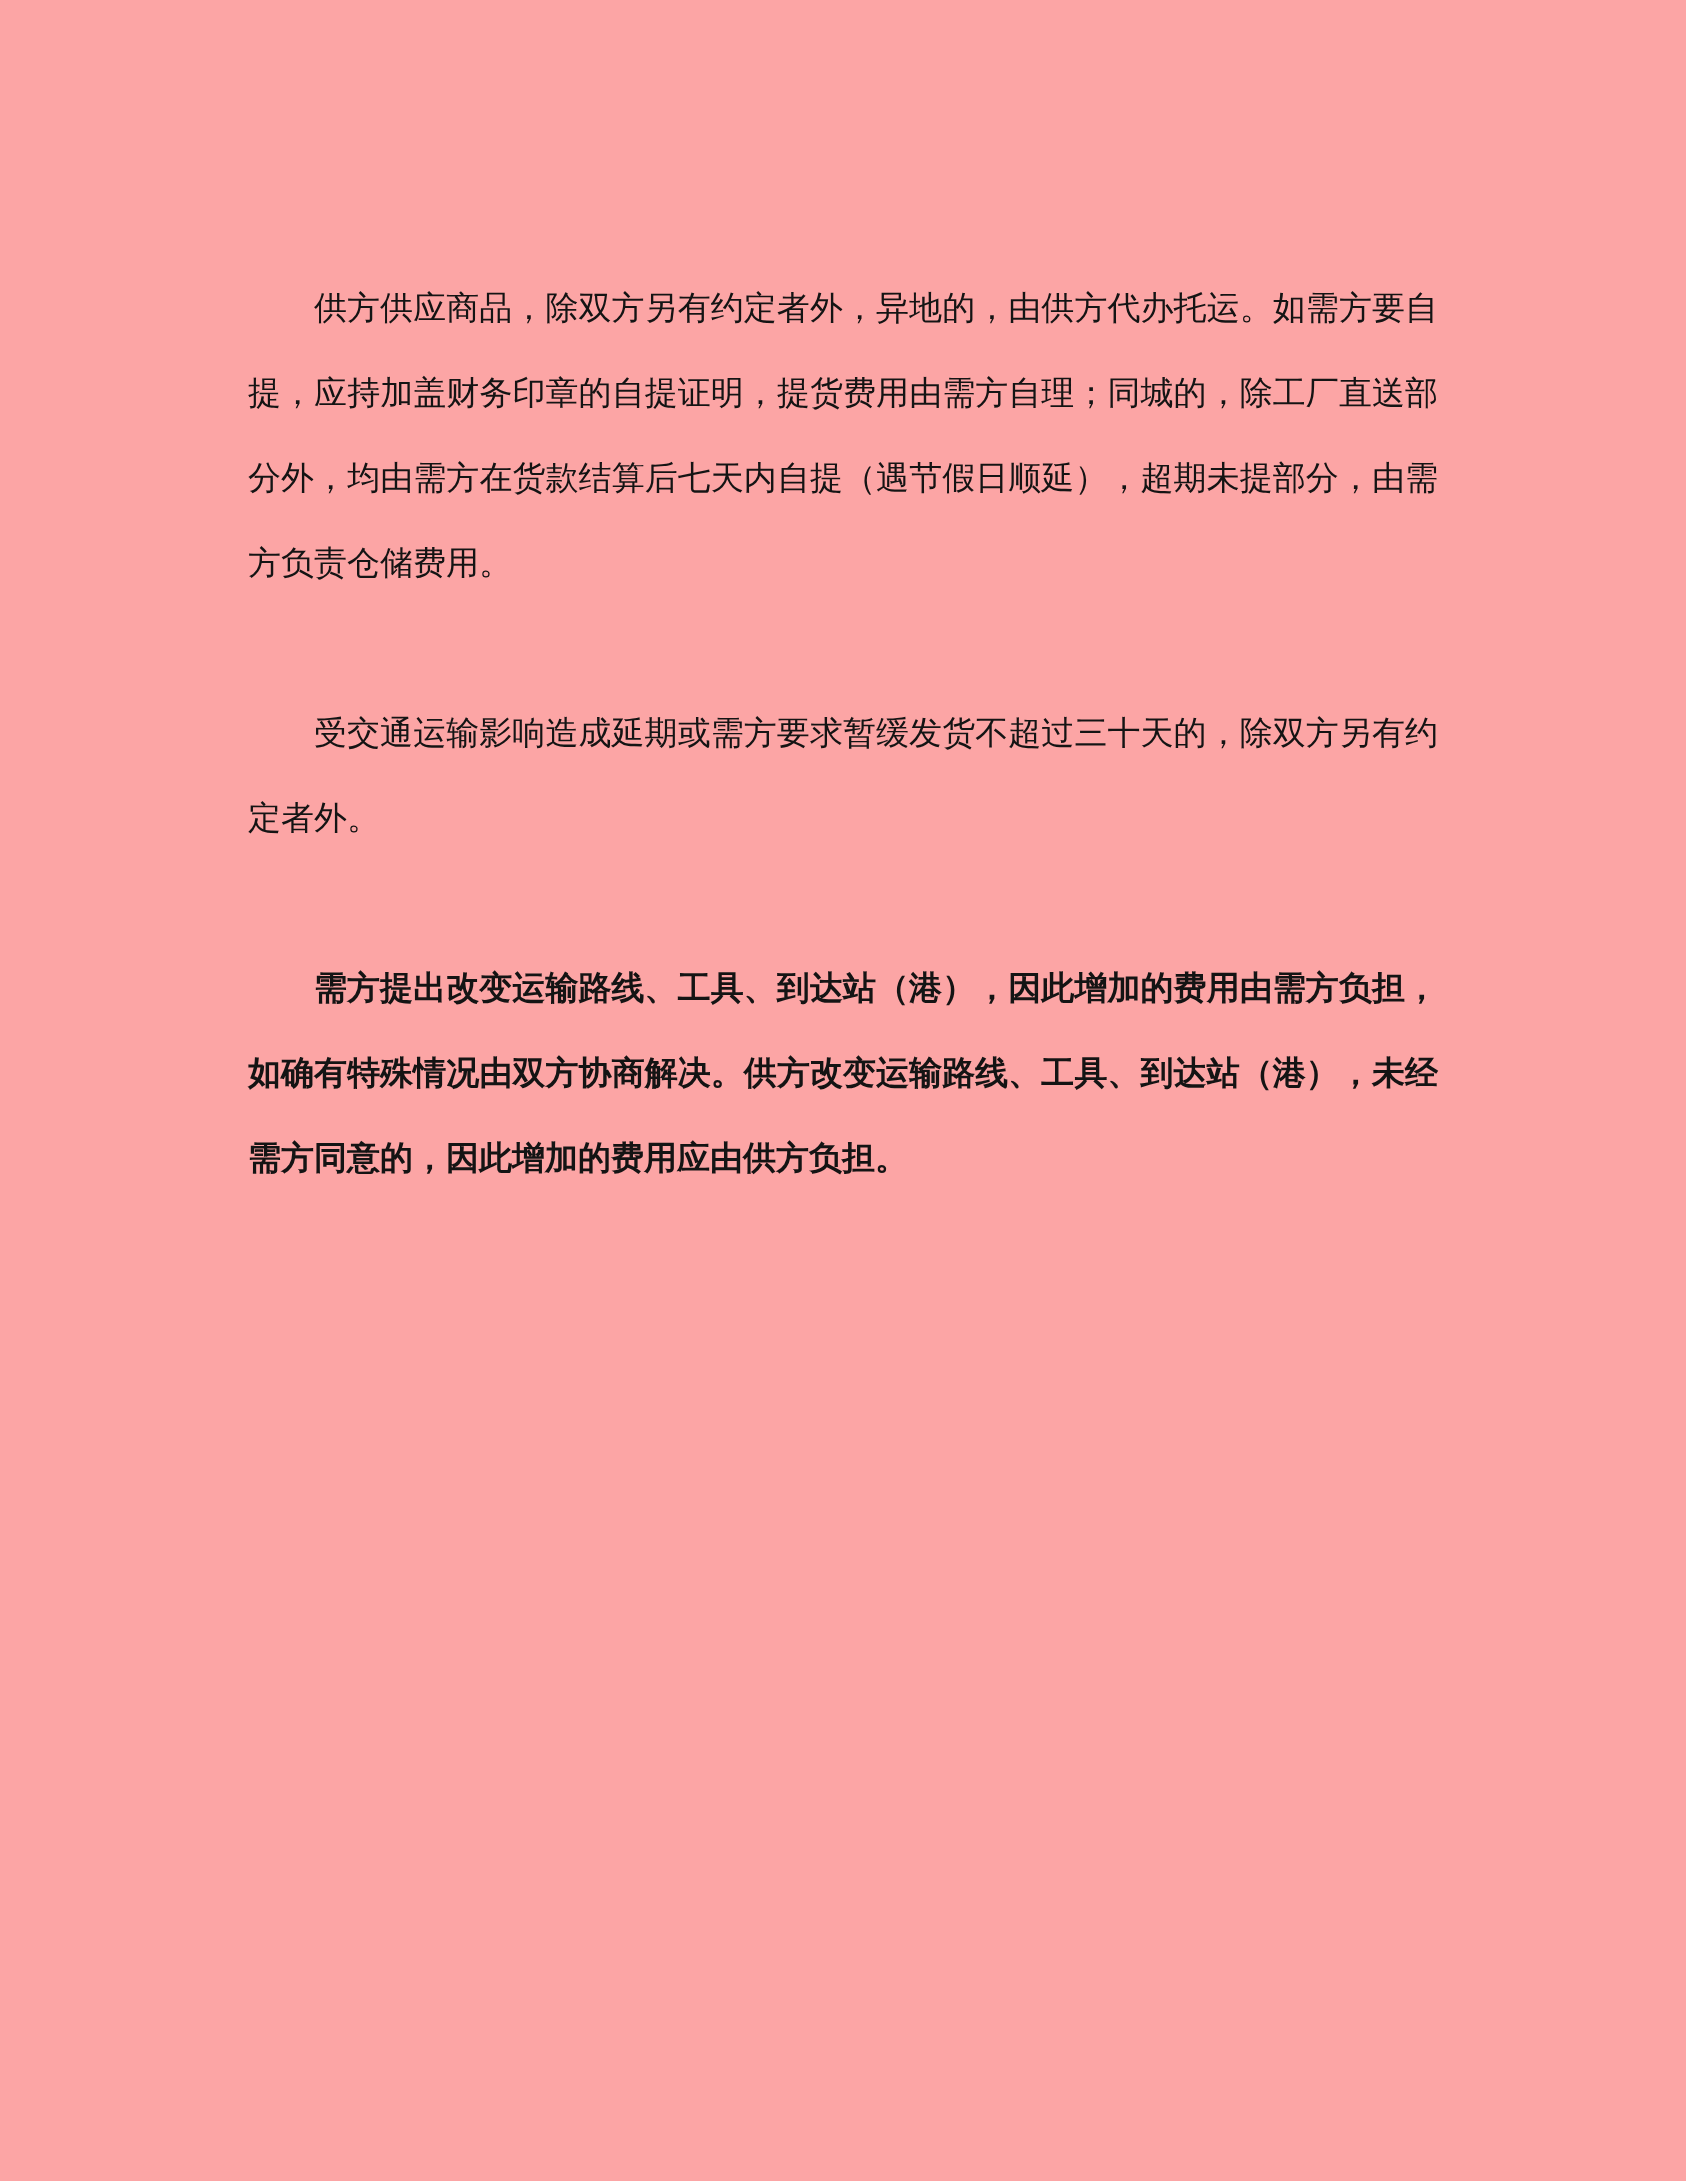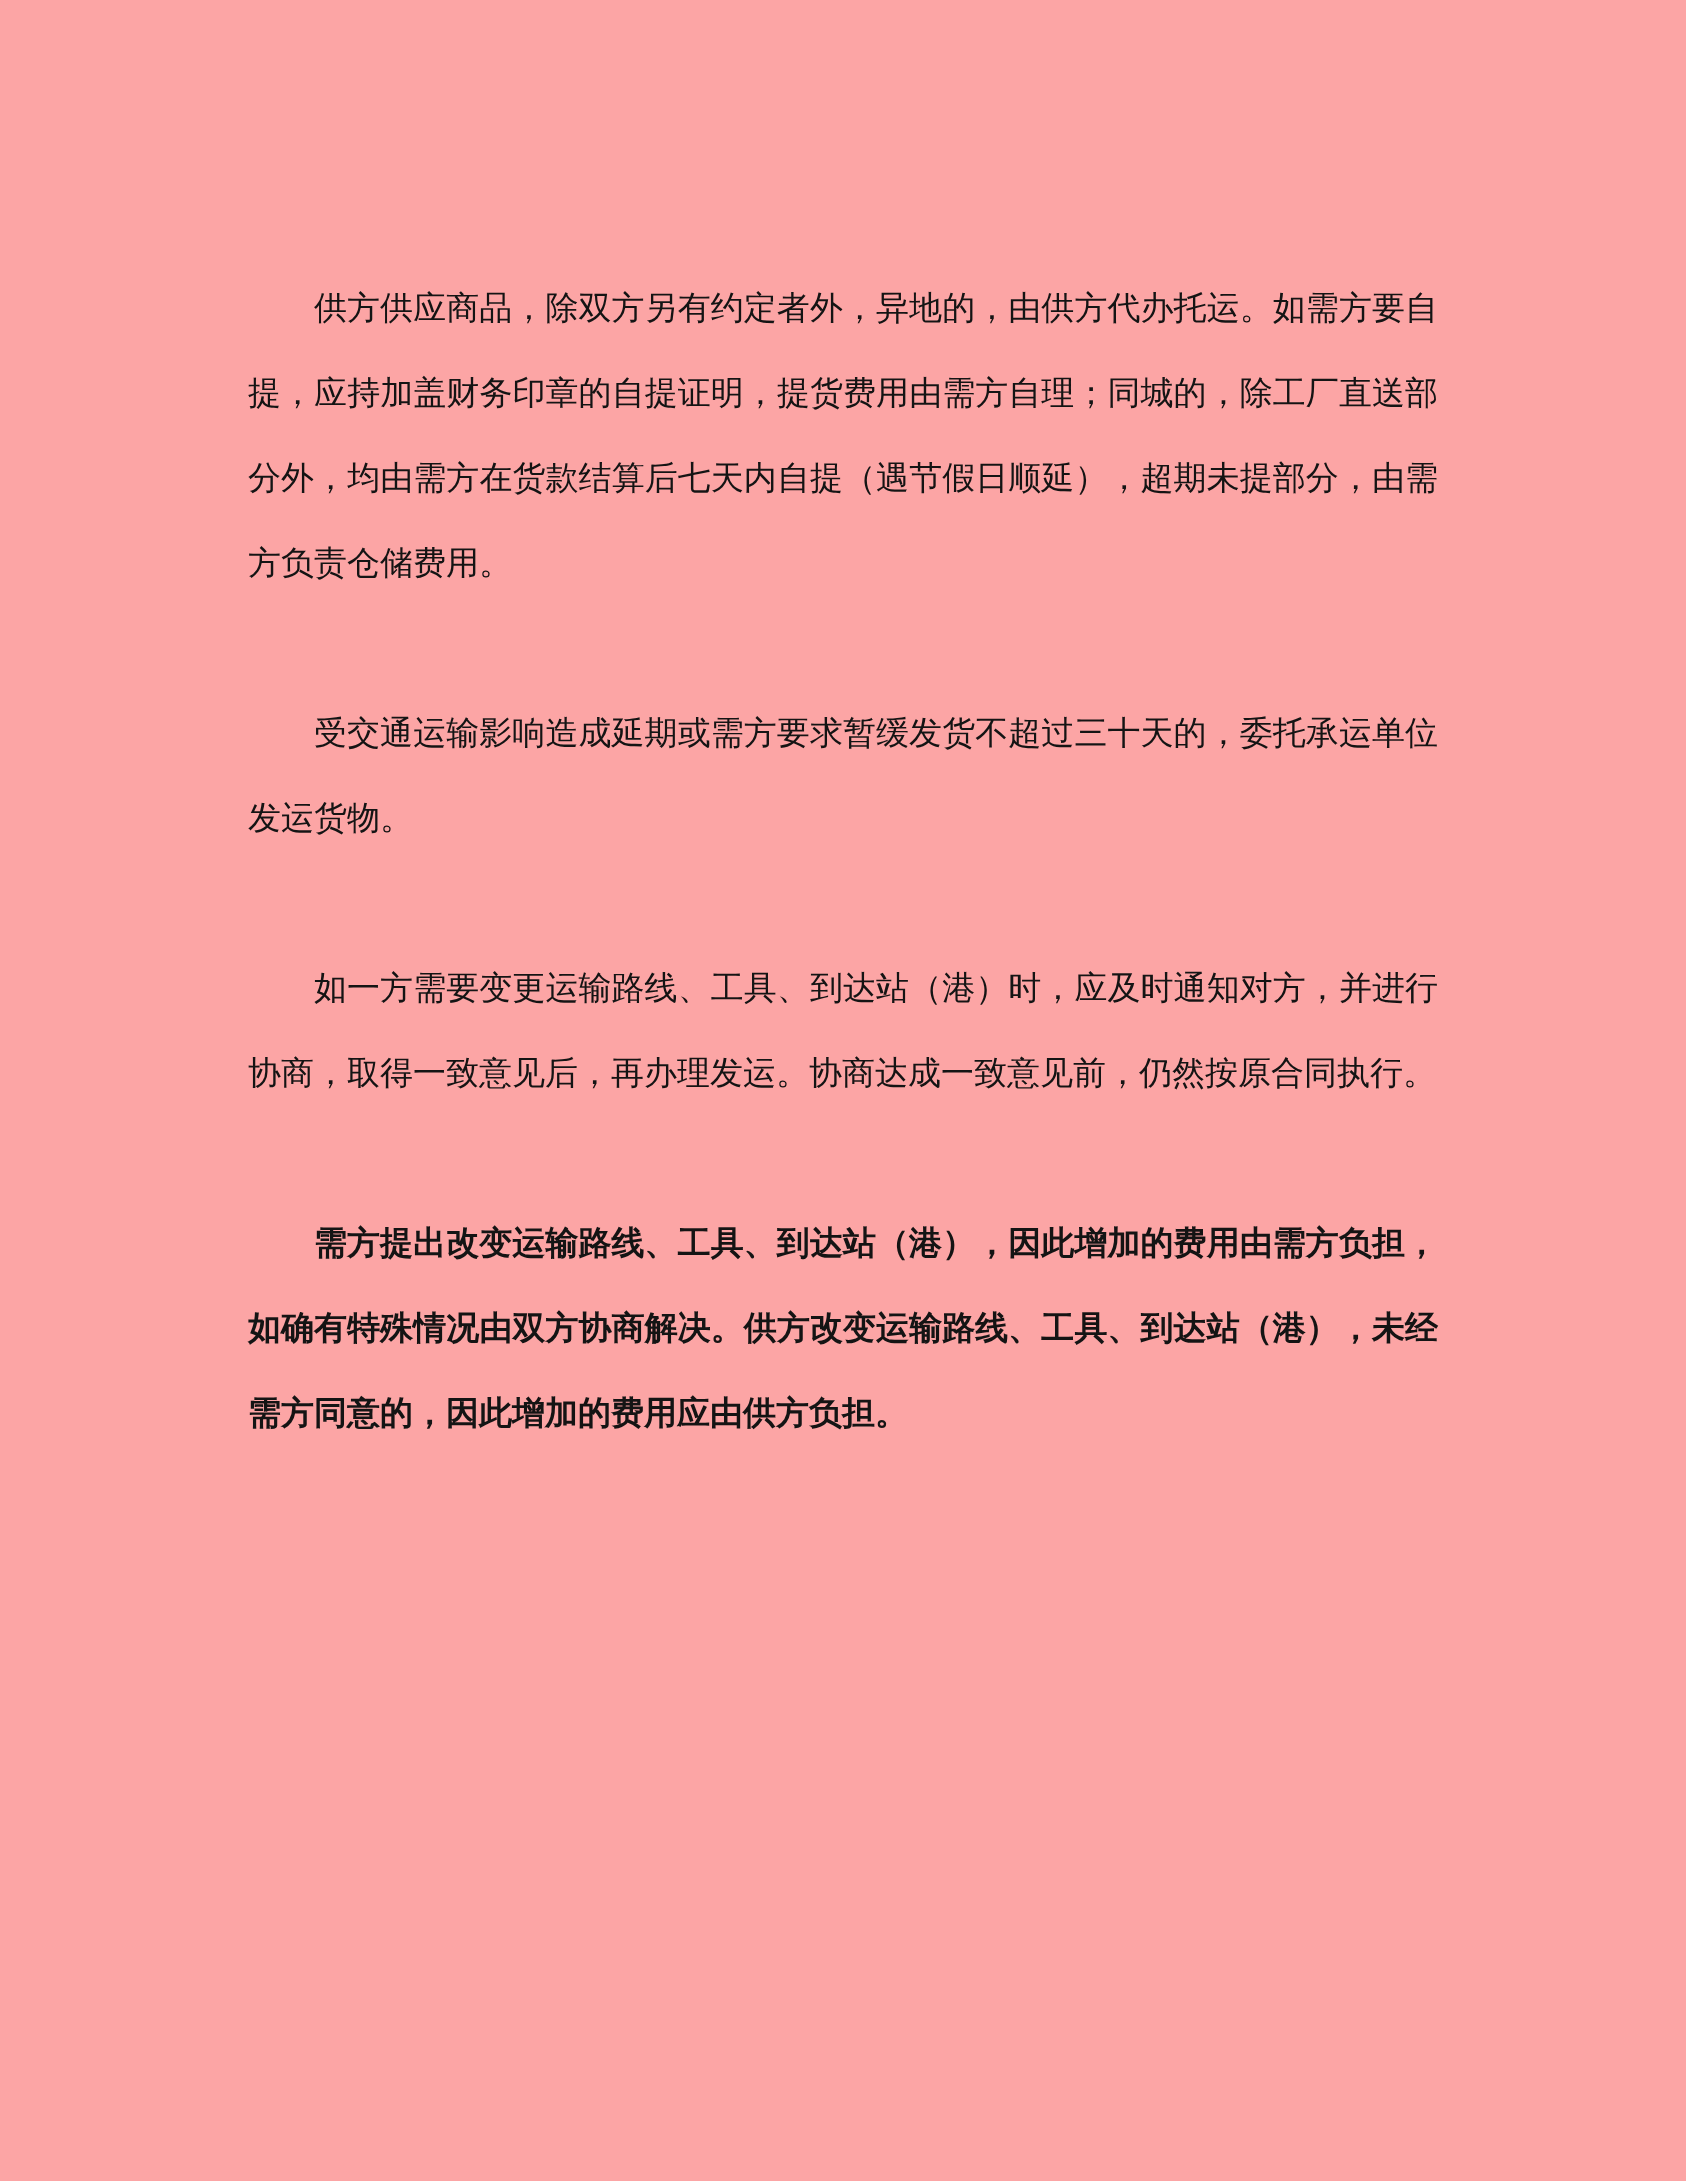--- a/index.html
+++ b/index.html
@@ -41,18 +41,17 @@
     margin-bottom: 0;
     font-weight: bold;
   }
 </style>
 </head>
 <body>
 
 <div class="page">
   <div class="content">
     <p class="para">供方供应商品，除双方另有约定者外，异地的，由供方代办托运。如需方要自提，应持加盖财务印章的自提证明，提货费用由需方自理；同城的，除工厂直送部分外，均由需方在货款结算后七天内自提（遇节假日顺延），超期未提部分，由需方负责仓储费用。</p>
-    <p class="para">受交通运输影响造成延期或需方要求暂缓发货不超过三十天的，委托承运单位发运货物。</p>
-    <p class="para">如一方需要变更运输路线、工具、到达站（港）时，应及时通知对方，并进行协商，取得一致意见后，再办理发运。协商达成一致意见前，仍然按原合同执行。</p>
+    <p class="para">受交通运输影响造成延期或需方要求暂缓发货不超过三十天的，除双方另有约定者外。</p>
     <p class="para">需方提出改变运输路线、工具、到达站（港），因此增加的费用由需方负担，如确有特殊情况由双方协商解决。供方改变运输路线、工具、到达站（港），未经需方同意的，因此增加的费用应由供方负担。</p>
   </div>
 </div>
 
 
 </body></html>

